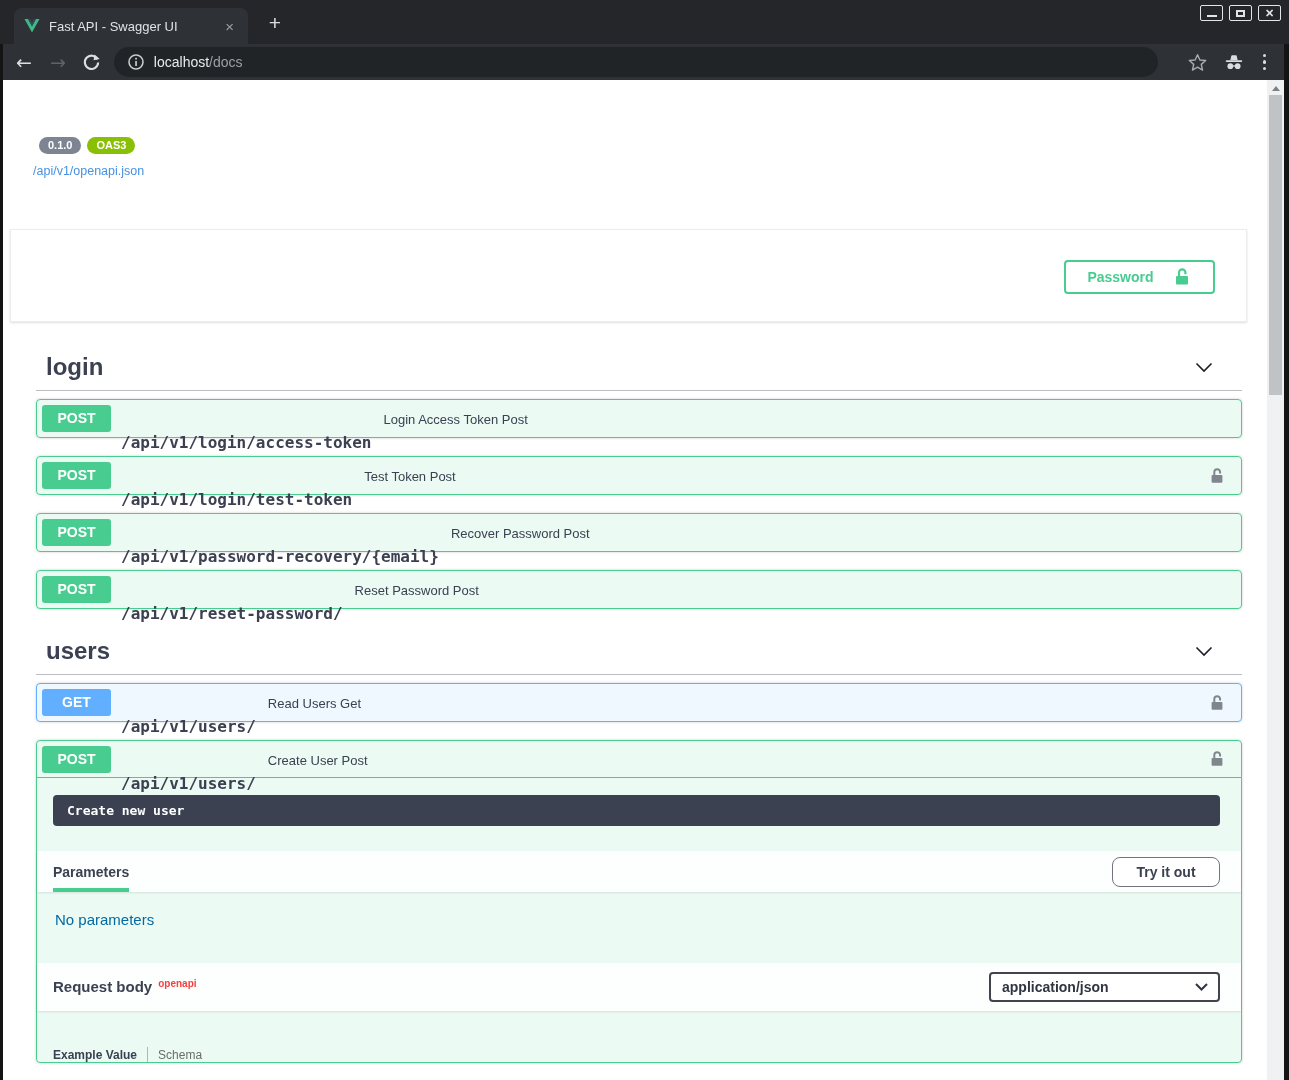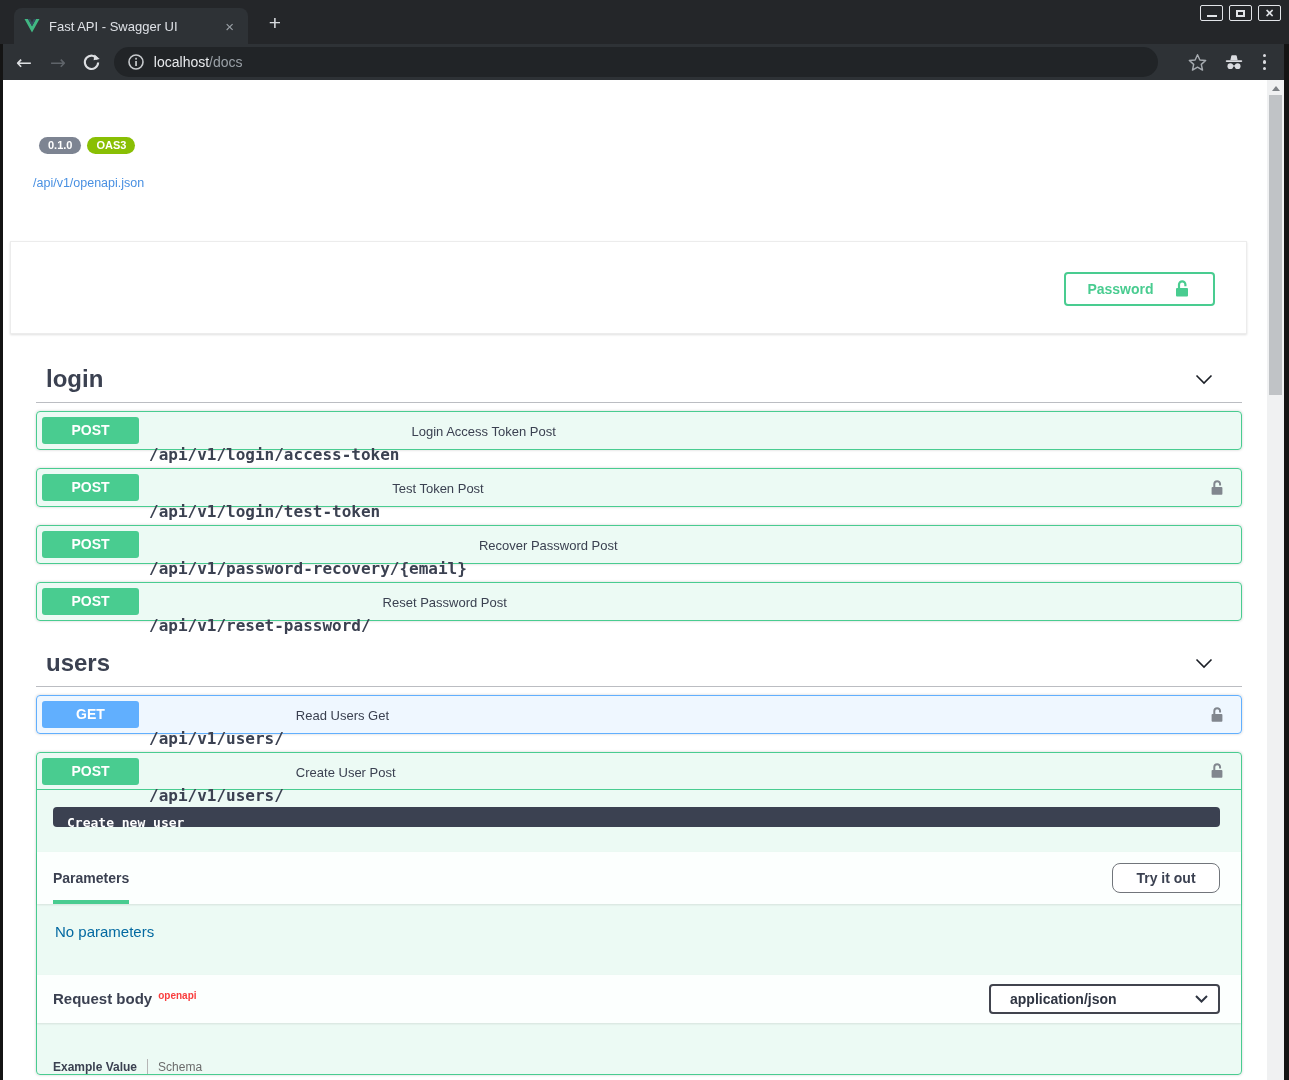--- a/index.html
+++ b/index.html
@@ -42,21 +42,21 @@
   .menu-dots { display:flex; flex-direction:column; gap:3px; margin-left:18px; margin-right:4px;}
   .menu-dots i { width:3.5px; height:3.5px; border-radius:50%; background:#dadce0; }
 
   
   .viewport { flex:1; display:flex; background:#fff; min-height:0; }
   .page { flex:1; overflow:hidden; position:relative; }
 
   .info-section { padding:53px 0 0 29px; }
   .title-row { display:flex; align-items:flex-start; }
   h1.api-title { font-size:37px; font-weight:bold; color:#3b4151; line-height:38px; }
-  .badges { display:flex; gap:6px; margin:4px 0 12px 7px; }
+  .badges { display:flex; gap:6px; margin:4px 0 0 7px; }
   .pill { font-size:11px; font-weight:bold; color:#fff; border-radius:14px; padding:3px 9px;
           line-height:11px; }
   .pill-version { background:#7d8492; }
   .pill-oas { background:#89bf04; }
   .spec-link { display:inline-block; margin:10px 0 0 1px; font-size:12.5px; color:#4990e2;
                text-decoration:none; }
 
   .scheme-container { margin:50px 20px 0 7px; height:93px; background:#fff;
                       border:1px solid #ececec; box-shadow:0 1px 2px rgba(0,0,0,.12);
                       position:relative; }
@@ -70,51 +70,51 @@
                 padding:9px 28px 9px 10px; border-bottom:1px solid rgba(59,65,81,.35);
                 margin-bottom:8px; }
   .sec-title { font-size:24px; font-weight:bold; color:#3b4151; }
   .sec-users { margin-top:19px; }
 
   .opblock { border:1px solid #49cc90; border-radius:4px; background:rgba(73,204,144,.1);
              box-shadow:0 0 3px rgba(0,0,0,.19); margin-bottom:18px; }
   .opblock.get { border-color:#61affe; background:rgba(97,175,254,.1); }
   .op-summary { height:37px; display:flex; align-items:center; padding:0 10px 0 5px; }
   .open .op-summary { border-bottom:1px solid #49cc90; }
-  .method-badge { width:97px; height:27px; line-height:27px; text-align:center; background:#49cc90;
+  .method-badge { width:69px; height:27px; line-height:27px; text-align:center; background:#49cc90;
                   color:#fff; font-weight:bold; font-size:14px; border-radius:3px; flex:none; }
   .get .method-badge { background:#61affe; }
   .op-path { margin-left:10px; font-family:"DejaVu Sans Mono", monospace; font-weight:bold;
              font-size:16px; color:#3b4151;margin-top:48px; }
   .op-desc { margin-left:12px; font-size:13px; color:#3b4151; padding-top:2px; }
   .lock-btn { margin-left:auto; margin-right:5px; background:none; border:none; color:#81868e;
               display:flex; }
 
   
-  .op-description-bar { margin:17px 21px 0 16px; height:20px; background:#3b4151; border-radius:4px;
+  .op-description-bar { margin:17px 21px 0 16px; height:31px; background:#3b4151; border-radius:4px;
                         color:#fff; font-family:"DejaVu Sans Mono",monospace; font-weight:bold;
                         font-size:13px; line-height:31px; padding-left:14px; }
-  .opblock-section-header { margin-top:25px; height:52px; background:rgba(255,255,255,.85);
+  .opblock-section-header { margin-top:25px; height:41px; background:rgba(255,255,255,.85);
                             box-shadow:0 1px 2px rgba(0,0,0,.1); display:flex; align-items:center;
                             justify-content:space-between; padding:0 21px 0 16px; }
   .param-tab { align-self:stretch; display:flex; align-items:center; font-size:14px;
                font-weight:bold; color:#3b4151; position:relative; }
   .param-tab::after { content:""; position:absolute; left:0; right:0; bottom:0; height:4px;
                       background:#49cc90; }
   .tryout-btn { width:108px; height:30px; background:#fff; border:1.5px solid #71757b;
                 border-radius:8px; font-weight:bold; font-size:14px; color:#3b4151;
                 font-family:"Liberation Sans",sans-serif; }
   .no-params { padding:19px 0 35px 18px; font-size:15px; color:#0369a1; }
   .req-header { height:48px; margin-top:0; }
   .req-label { font-size:15px; font-weight:bold; color:#3b4151; }
   .required-sup { color:#f93e3e; font-size:10px; font-weight:bold; position:relative; top:-5px;
                   margin-left:6px; }
   .content-select { width:231px; height:30px; background:#fff; border:2px solid #41444e;
                     border-radius:4px; display:flex; align-items:center;
-                    justify-content:space-between; padding:0 10px 0 19px; font-size:14px;
+                    justify-content:space-between; padding:0 10px 0 11px; font-size:14px;
                     font-weight:bold; color:#2f3542; }
   .model-tabs { margin:36px 0 0 16px; display:flex; align-items:center; font-size:12px; }
   .tab-example { font-weight:bold; color:#3b4151; }
   .tab-divider { width:1px; height:15px; background:#b5b5b5; margin:0 10px; }
   .tab-schema { color:#6b6b6b; }
 
   
   .scrollbar { width:17px; background:#f0f1f2; position:relative; flex:none; }
   .sb-thumb { position:absolute; left:2px; top:15px; width:13px; height:300px; background:#c0c3c6; }
   .sb-arrow-up { position:absolute; top:6px; left:4.5px; width:0; height:0;

